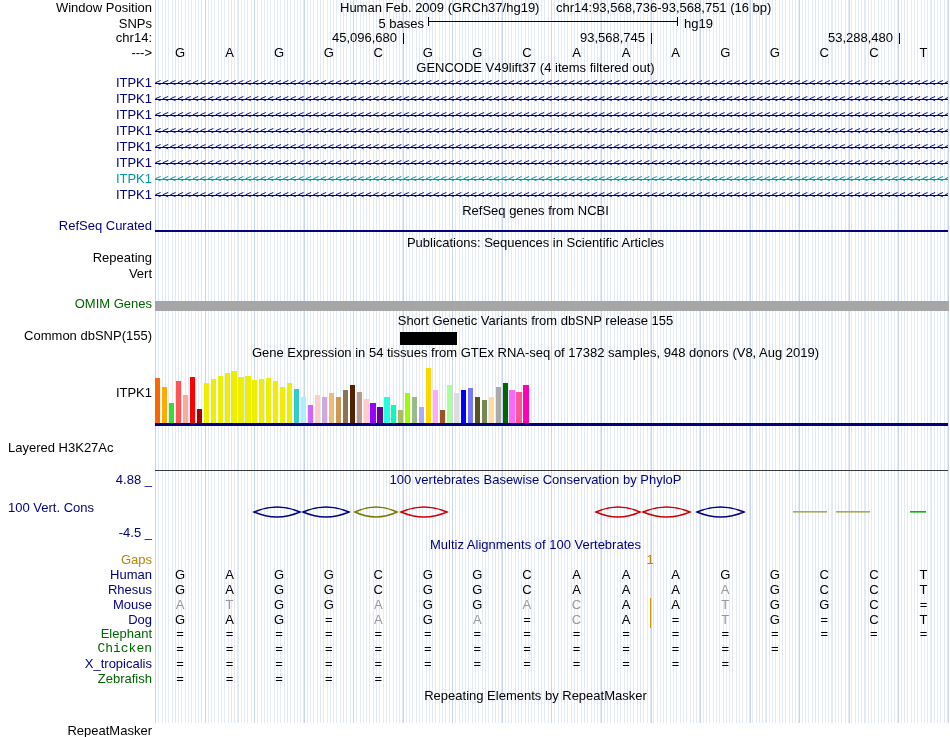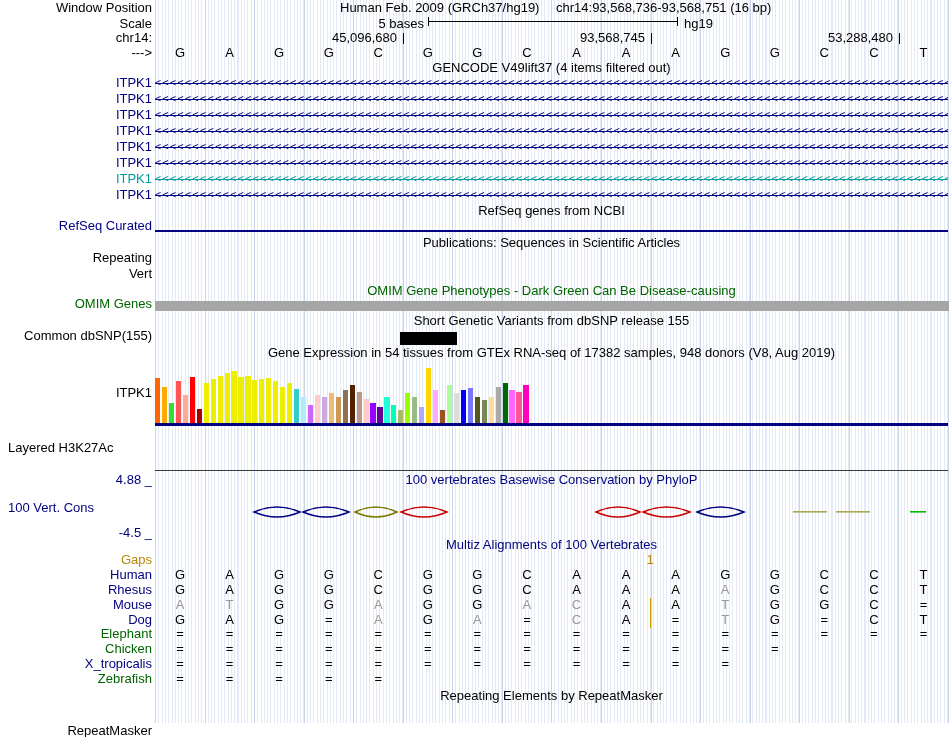--- a/index.html
+++ b/index.html
@@ -1,21 +1,21 @@
 <!DOCTYPE html>
 <html><head>
 <meta charset="utf-8">
 <style>
   html,body{margin:0;padding:0;background:#fff;}
   #stage{position:relative;width:950px;height:737px;background:#fff;overflow:hidden;
          font-family:"Liberation Sans",sans-serif;font-size:13px;color:#000;}
   .abs{position:absolute;line-height:14px;height:14px;}
   .lbl{left:0;width:152px;text-align:right;white-space:nowrap;}
   .lbl-left{left:8px;width:144px;text-align:left;white-space:nowrap;}
-  .ctr{left:155px;width:793px;text-align:center;white-space:nowrap;}
+  .ctr{left:139px;width:793px;text-align:center;white-space:nowrap;}
   .navy{color:#000080;}
   .green{color:#006400;}
   .col{width:50px;text-align:center;}
   .grid{position:absolute;left:155px;top:0;width:794px;height:723px;
     background-image:
       repeating-linear-gradient(to right,#c9d5ea 0,#c9d5ea 1px,transparent 1px,transparent 49.5625px),
       repeating-linear-gradient(to right,#e4eaf5 0,#e4eaf5 1px,transparent 1px,transparent 3.3px);}
   .scalebar{height:9px;border-left:1px solid #000;border-right:1px solid #000;}
   .sbline{position:absolute;left:0;right:0;top:4px;border-top:1px solid #000;}
   .arrows{width:793px;height:14px;overflow:hidden;white-space:nowrap;
@@ -24,37 +24,36 @@
 </head>
 <body>
 
 <div id="stage">
   <div class="grid"></div>
 
   <div class="abs lbl" style="top:1px">Window Position</div>
   <div class="abs" style="left:340px;top:1px;white-space:nowrap">Human Feb. 2009 (GRCh37/hg19)</div>
   <div class="abs" style="left:556px;top:1px;white-space:nowrap">chr14:93,568,736-93,568,751 (16 bp)</div>
 
-  <div class="abs lbl" style="top:17px">Scale</div>
+  <div class="abs lbl" style="top:17px">SNPs</div>
   <div class="abs" style="left:324px;top:17px;width:100px;text-align:right">5 bases</div>
   <div class="abs scalebar" style="left:428px;top:17px;width:248px">
       <div class="sbline"></div>
     </div>
   <div class="abs" style="left:684px;top:17px">hg19</div>
 
   <div class="abs lbl" style="top:31px">chr14:</div>
   <div class="abs lbl" style="top:46px">---&gt;</div>
 
   <div class="abs ctr" style="top:61px">GENCODE V49lift37 (4 items filtered out)</div>
   <div class="abs ctr" style="top:204px">RefSeq genes from NCBI</div>
   <div class="abs lbl navy" style="top:219px">RefSeq Curated</div>
   <div class="abs ctr" style="top:236px">Publications: Sequences in Scientific Articles</div>
   <div class="abs lbl" style="top:251px">Repeating</div>
   <div class="abs lbl" style="top:267px">Vert</div>
-  <div class="abs ctr green" style="top:284px">OMIM Gene Phenotypes - Dark Green Can Be Disease-causing</div>
   <div class="abs lbl green" style="top:297px">OMIM Genes</div>
   <div class="abs ctr" style="top:314px">Short Genetic Variants from dbSNP release 155</div>
   <div class="abs lbl" style="top:329px">Common dbSNP(155)</div>
   <div class="abs ctr" style="top:346px">Gene Expression in 54 tissues from GTEx RNA-seq of 17382 samples, 948 donors (V8, Aug 2019)</div>
   <div class="abs lbl" style="top:386px">ITPK1</div>
   <div class="abs lbl-left" style="top:441px">Layered H3K27Ac</div>
   <div class="abs lbl navy" style="top:473px">4.88 _</div>
   <div class="abs ctr navy" style="top:473px">100 vertebrates Basewise Conservation by PhyloP</div>
   <div class="abs lbl-left navy" style="top:501px">100 Vert. Cons</div>
   <div class="abs lbl navy" style="top:526px">-4.5 _</div>
@@ -259,21 +258,21 @@
     <div class="abs col" style="left: 452.375px; top: 627px; color: rgb(0, 0, 0);">=</div>
     <div class="abs col" style="left: 501.938px; top: 627px; color: rgb(0, 0, 0);">=</div>
     <div class="abs col" style="left: 551.5px; top: 627px; color: rgb(0, 0, 0);">=</div>
     <div class="abs col" style="left: 601.062px; top: 627px; color: rgb(0, 0, 0);">=</div>
     <div class="abs col" style="left: 650.625px; top: 627px; color: rgb(0, 0, 0);">=</div>
     <div class="abs col" style="left: 700.188px; top: 627px; color: rgb(0, 0, 0);">=</div>
     <div class="abs col" style="left: 749.75px; top: 627px; color: rgb(0, 0, 0);">=</div>
     <div class="abs col" style="left: 799.312px; top: 627px; color: rgb(0, 0, 0);">=</div>
     <div class="abs col" style="left: 848.875px; top: 627px; color: rgb(0, 0, 0);">=</div>
     <div class="abs col" style="left: 898.438px; top: 627px; color: rgb(0, 0, 0);">=</div>
-    <div class="abs lbl" style="top: 642px; color: rgb(0, 100, 0);">Chicken</div>
+    <div class="abs lbl" style="top: 642px; color: rgb(0, 100, 0); font-family: Liberation Mono, monospace;">Chicken</div>
     <div class="abs col" style="left: 155px; top: 642px; color: rgb(0, 0, 0);">=</div>
     <div class="abs col" style="left: 204.562px; top: 642px; color: rgb(0, 0, 0);">=</div>
     <div class="abs col" style="left: 254.125px; top: 642px; color: rgb(0, 0, 0);">=</div>
     <div class="abs col" style="left: 303.688px; top: 642px; color: rgb(0, 0, 0);">=</div>
     <div class="abs col" style="left: 353.25px; top: 642px; color: rgb(0, 0, 0);">=</div>
     <div class="abs col" style="left: 402.812px; top: 642px; color: rgb(0, 0, 0);">=</div>
     <div class="abs col" style="left: 452.375px; top: 642px; color: rgb(0, 0, 0);">=</div>
     <div class="abs col" style="left: 501.938px; top: 642px; color: rgb(0, 0, 0);">=</div>
     <div class="abs col" style="left: 551.5px; top: 642px; color: rgb(0, 0, 0);">=</div>
     <div class="abs col" style="left: 601.062px; top: 642px; color: rgb(0, 0, 0);">=</div>

